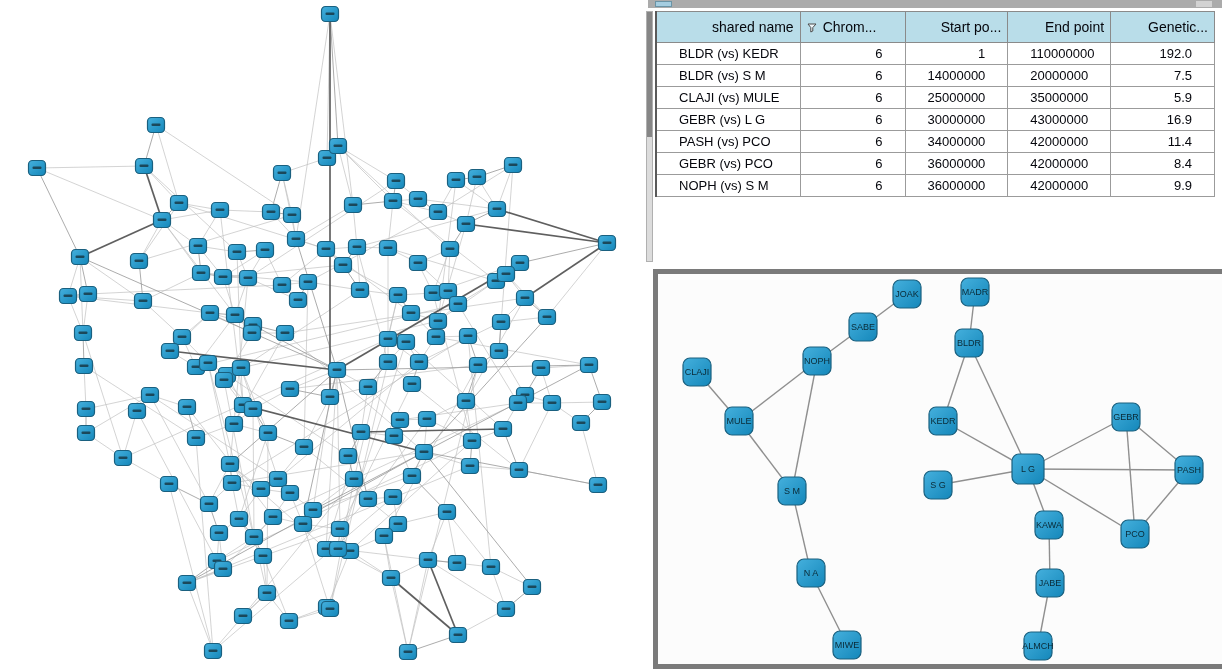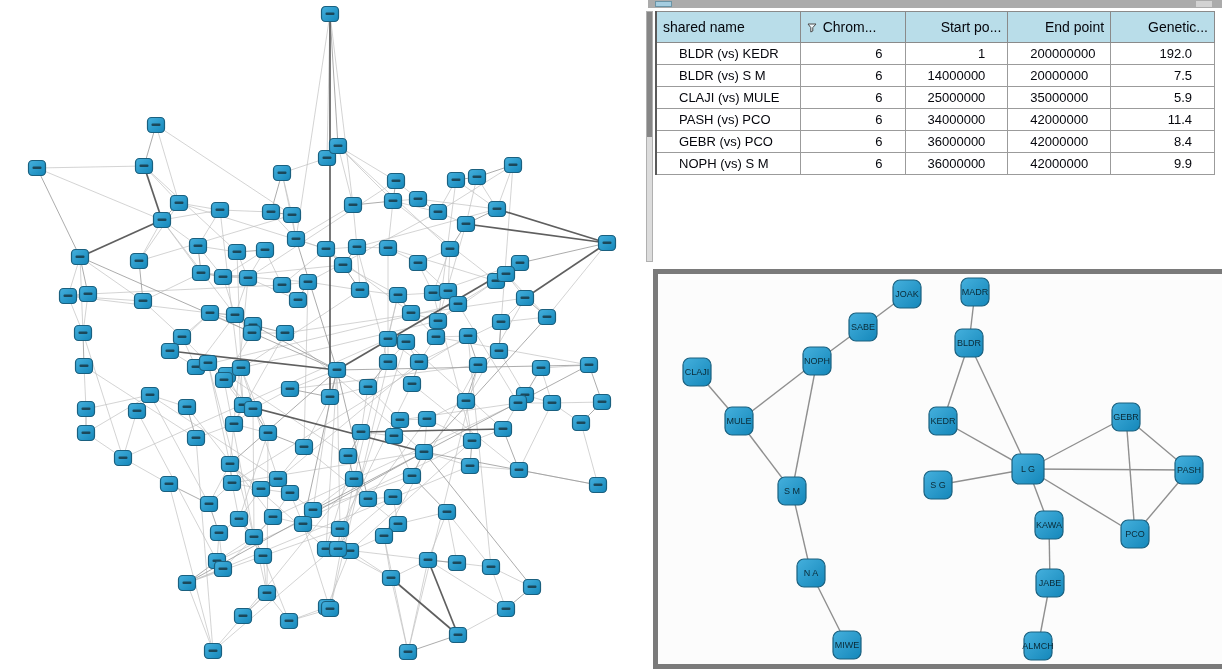--- a/index.html
+++ b/index.html
@@ -18,21 +18,21 @@
   #table-vscroll .thumb{position:absolute;left:0;top:0;width:100%;height:125px;background:#868686;}
   
   #table-wrap{position:absolute;left:655px;top:11px;width:560px;}
   table{border-collapse:collapse;table-layout:fixed;width:560px;
         font-family:"Liberation Sans",sans-serif;}
   th{background:var(--table_header_bg);height:30px;font-size:14px;font-weight:normal;
      color:var(--table_text);border:1px solid #8a8a8a;padding:0 6px;overflow:hidden;white-space:nowrap;}
   td{height:21px;font-size:13px;color:var(--table_text);background:#fff;
      border:1px solid var(--table_grid);padding:0 22px;overflow:hidden;white-space:nowrap;}
   table{border:1px solid #6f6f6f;border-left:2px solid #5a5a5a;}
-  .al{text-align:left}.ar{text-align:right}.ac{text-align:left}
+  .al{text-align:left}.ar{text-align:right}.ac{text-align:right}
   .funnel{display:inline-block;vertical-align:-1px;margin-right:5px;}
   
   #detail-panel{position:absolute;left:653px;top:269px;width:669px;height:400px;
       box-sizing:border-box;border:5px solid var(--panel_border);background:#fcfcfc;}
   #detail-svg{position:absolute;left:0;top:0;}
   .node-label{font-family:"Liberation Sans",sans-serif;font-size:9px;fill:var(--node_label);}
 </style>
 </head>
 <body>
 
@@ -1110,36 +1110,43 @@
             <th class="ar"><span>Start po...</span></th>
             <th class="ar"><span>End point</span></th>
             <th class="ar"><span>Genetic...</span></th>
           </tr>
         </thead>
       <tbody id="table-body">
           <tr>
             <td class="al">BLDR (vs) KEDR</td>
             <td class="ar">6</td>
             <td class="ar">1</td>
-            <td class="ar">200000000</td>
+            <td class="ar">110000000</td>
             <td class="ar">192.0</td>
           </tr>
           <tr>
             <td class="al">BLDR (vs) S M</td>
             <td class="ar">6</td>
             <td class="ar">14000000</td>
             <td class="ar">20000000</td>
             <td class="ar">7.5</td>
           </tr>
           <tr>
             <td class="al">CLAJI (vs) MULE</td>
             <td class="ar">6</td>
             <td class="ar">25000000</td>
             <td class="ar">35000000</td>
             <td class="ar">5.9</td>
+          </tr>
+          <tr>
+            <td class="al">GEBR (vs) L G</td>
+            <td class="ar">6</td>
+            <td class="ar">30000000</td>
+            <td class="ar">43000000</td>
+            <td class="ar">16.9</td>
           </tr>
           <tr>
             <td class="al">PASH (vs) PCO</td>
             <td class="ar">6</td>
             <td class="ar">34000000</td>
             <td class="ar">42000000</td>
             <td class="ar">11.4</td>
           </tr>
           <tr>
             <td class="al">GEBR (vs) PCO</td>

